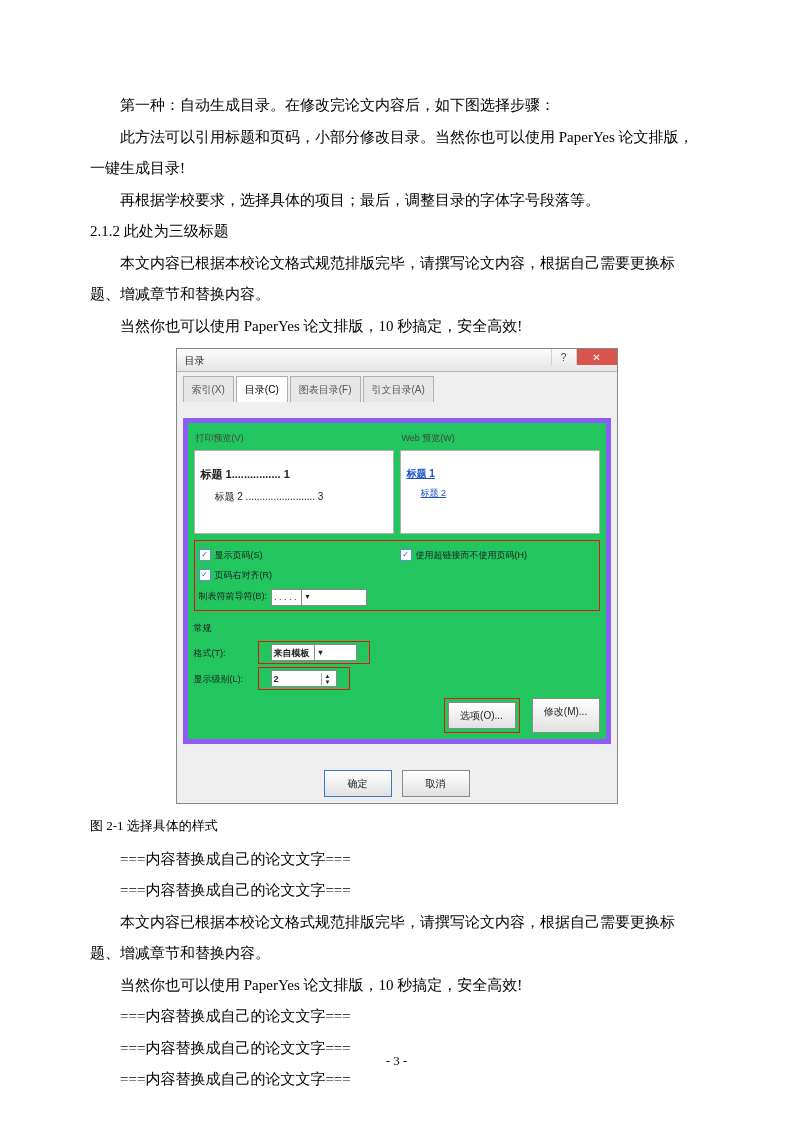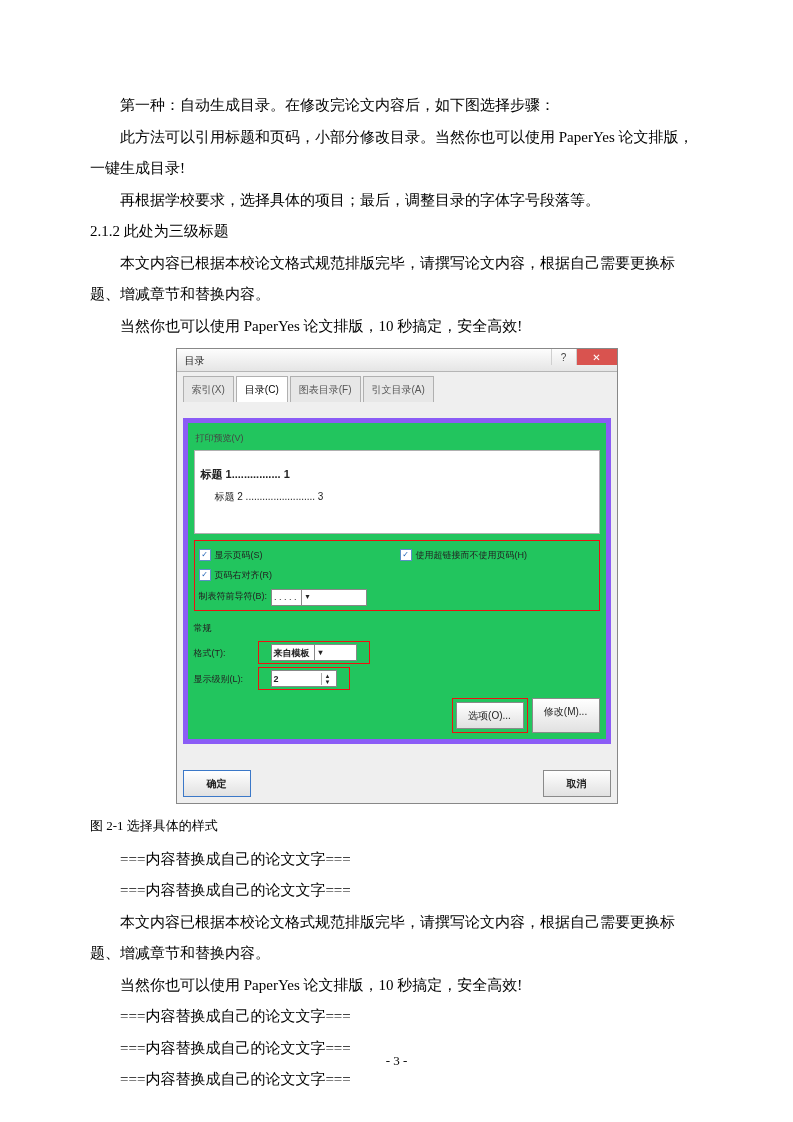--- a/index.html
+++ b/index.html
@@ -118,27 +118,27 @@
   .row-field { display: flex; align-items: flex-end; gap: 4px; margin-top: 2px; }
   .combo {
     border: 1px solid #888; background: #fff; height: 15px; display:flex; align-items:center;
     padding: 0 2px; font-size: 9px;
   }
   .combo .cbtn { border-left: 1px solid #888; width: 12px; text-align:center; font-size:8px; margin-left:4px; }
   .spin { border: 1px solid #888; background:#fff; width: 60px; height: 15px; display:flex; align-items:center; padding:0 2px; font-size:9px; }
   .spin .sbtns { margin-left:auto; width:12px; font-size:6px; line-height:6px; text-align:center; border-left:1px solid #aaa; }
   .norm-section { margin-top: 8px; font-size: 9px; }
   .red-box-inline { border: 1px solid #e11; padding: 2px 12px; display: inline-block; font-weight: bold; }
-  .opt-row { display:flex; justify-content:flex-end; gap:4px; margin-top: 8px; }
+  .opt-row { display:flex; justify-content:flex-end; gap:12px; margin-top: 8px; }
   .opt-row .red-right-box { border:1px solid #e11; padding: 3px; display:flex; gap:6px; }
   .btn {
     border: 1px solid #8a8a8a; background: linear-gradient(#fff,#e1e1e1);
     padding: 2px 10px; font-size: 10px; min-width: 46px; text-align:center;
   }
-  .dlg-buttons { display:flex; justify-content:space-between; gap:10px; padding: 6px; font-weight: bold; }
+  .dlg-buttons { display:flex; justify-content:center; gap:10px; padding: 6px; }
   .norm-fields .fr { display:flex; align-items:center; gap:6px; margin: 3px 0; }
 </style>
 </head>
 <body>
 
 <div class="page">
 
   <p class="para">第一种：自动生成目录。在修改完论文内容后，如下图选择步骤：</p>
   <p class="para">此方法可以引用标题和页码，小部分修改目录。当然你也可以使用 PaperYes 论文排版，一键生成目录!</p>
   <p class="para">再根据学校要求，选择具体的项目；最后，调整目录的字体字号段落等。</p>
@@ -164,20 +164,27 @@
         <span class="tab">引文目录(A)</span>
       </div>
 
       <div class="dialog-body">
         <div class="row2">
           <div class="panel-col">
             <div class="panel-label">打印预览(V)</div>
             <div class="white-box">
               <div class="l1">标题 1................ 1</div>
               <div class="l2">标题 2 ......................... 3</div>
+            </div>
+          </div>
+          <div class="panel-col">
+            <div class="panel-label">Web 预览(W)</div>
+            <div class="white-box">
+              <span class="hlink" style="font-weight:bold;">标题 1</span>
+              <span class="hlink small">标题 2</span>
             </div>
           </div>
         </div>
 
         <div class="red-wrap1">
           <div class="red-left">
             <div class="chk">
               <span class="box">✓</span>
                 <span>显示页码(S)</span>
             </div>

